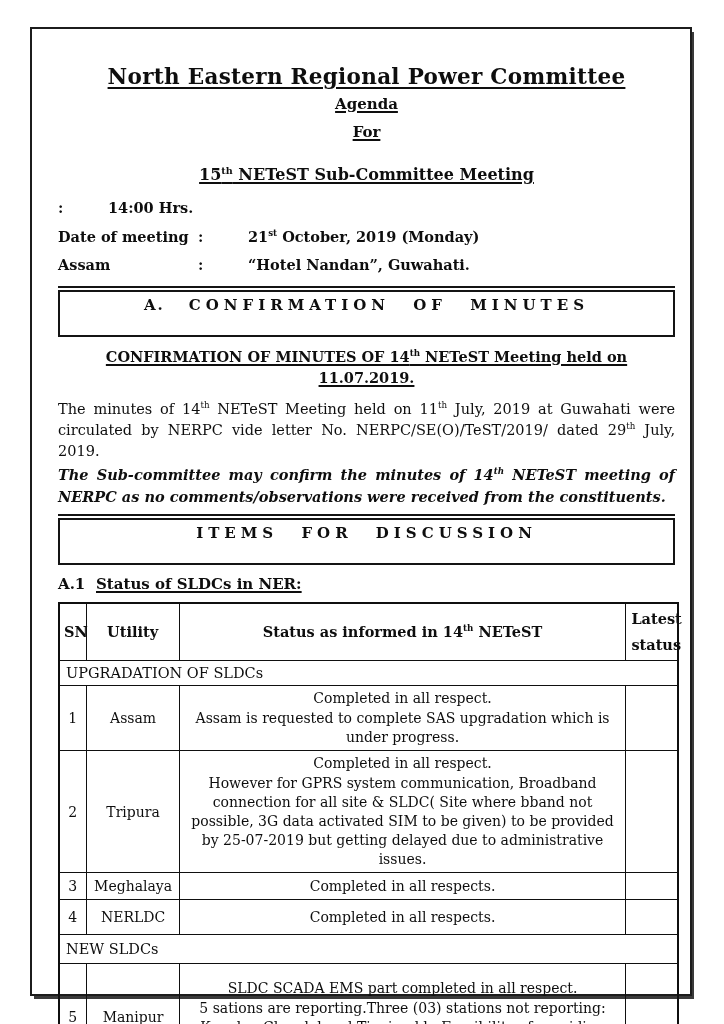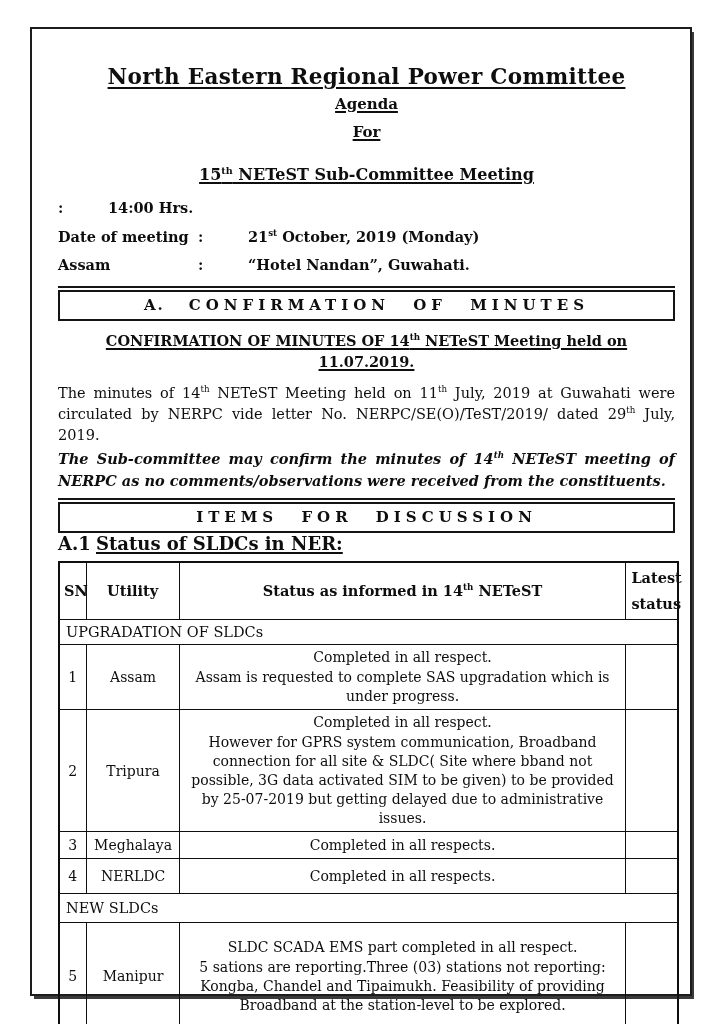--- a/index.html
+++ b/index.html
@@ -30,37 +30,37 @@
 
   .info { margin-top: 8px; }
   .info-row { display: flex; font-weight: bold; font-size: 14.5px; line-height: 28.5px; }
   .info-label { width: 140px; flex: 0 0 140px; }
   .info-colon { width: 14px; flex: 0 0 14px; }
   .info-value { flex: 1; margin-left: 36px; }
 
   .section-box {
     margin-top: 10px; position: relative; border: 2px solid #141414;
     text-align: center; font-weight: bold; font-size: 15px; line-height: 20px;
-    padding: 3px 0 4px 0; letter-spacing: 5px; word-spacing: 13px;
+    padding: 3px 0 20px 0; letter-spacing: 5px; word-spacing: 13px;
   }
   .section-box::before {
     content: ""; position: absolute; left: -2px; right: -2px; top: -6px;
     border-top: 2px solid #141414;
   }
   .box-prefix { margin-right: 24px; letter-spacing: 2px; }
 
   .conf-heading {
     margin-top: 9px; text-align: center; font-weight: bold; font-size: 14.5px;
     line-height: 21px; text-decoration: underline; text-decoration-thickness: 1.5px;
     text-underline-offset: 2px;
   }
   .para { margin: 11px 0 0 0; font-size: 14.5px; line-height: 21px; text-align: justify; }
   .para.italic-bold { margin-top: 2px; font-weight: bold; font-style: italic; line-height: 22px; }
 
-  .item-heading { display: flex; font-weight: bold; font-size: 18px; line-height: 21px; }
+  .item-heading { margin-top: 9px; display: flex; font-weight: bold; font-size: 15px; line-height: 21px; }
   .item-no { width: 38px; flex: 0 0 38px; }
   .item-title { text-decoration: underline; text-decoration-thickness: 1.5px; text-underline-offset: 2px; }
 
   table.status-table {
     margin-top: 7px; border-collapse: collapse; width: 621px;
     border: 2px solid #0f0f0f; font-size: 14px; table-layout: fixed;
   }
   .status-table th, .status-table td { border: 1.5px solid #0f0f0f; padding: 2px 4px; }
   .col-sn { width: 27px; }
   .col-utility { width: 93px; }

